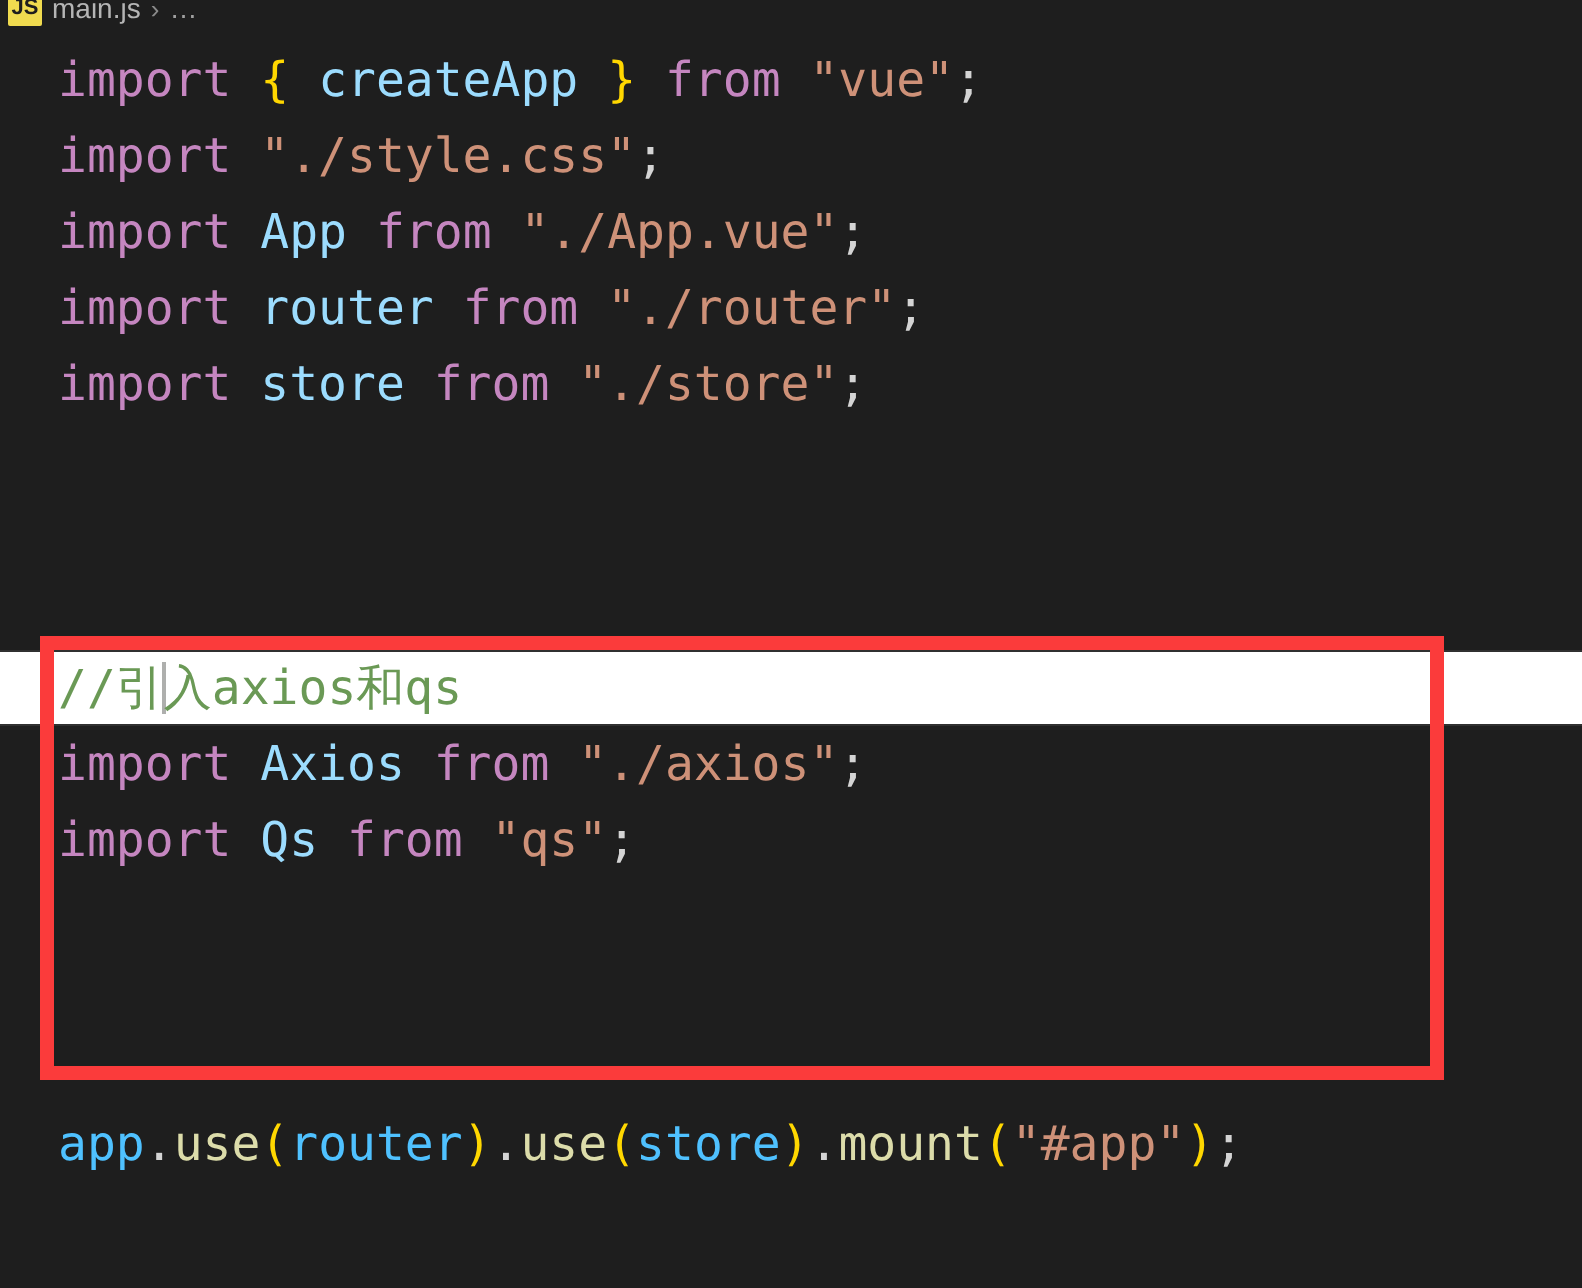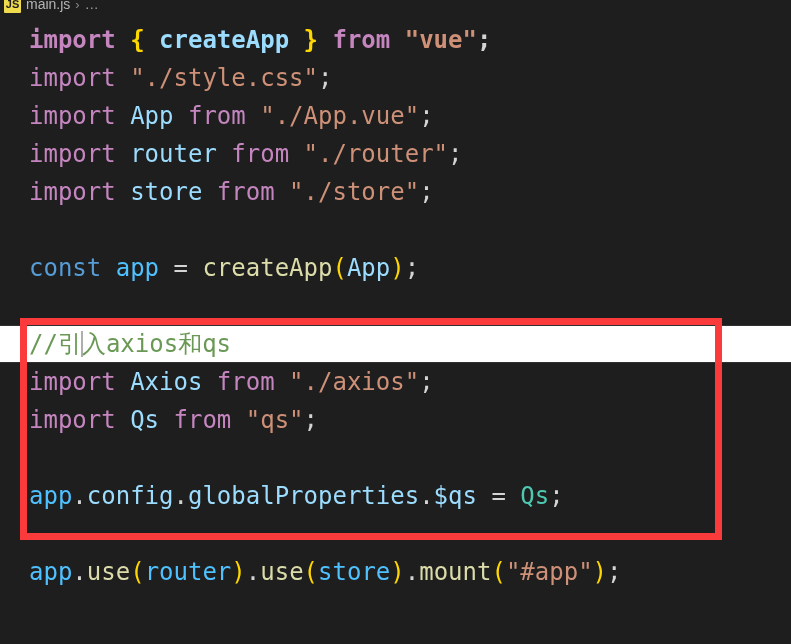--- a/index.html
+++ b/index.html
@@ -119,29 +119,27 @@
 
 <div id="breadcrumb">
   <span class="bc-js-icon">JS</span>
   <span class="bc-text">main.js</span>
   <span class="bc-sep">›</span>
   <span class="bc-dots">…</span>
 </div>
 
 <div id="editor">
 
-<div class="line" style="top: 4px; font-weight: bold;"><span class="kw">import</span><span class="punc"> </span><span class="brace">{</span><span class="punc"> </span><span class="ident">createApp</span><span class="punc"> </span><span class="brace">}</span><span class="punc"> </span><span class="kw">from</span><span class="punc"> </span><span class="str">"vue"</span><span class="punc">;</span></div>
+<div class="line" style="top: 4px;"><span class="kw">import</span><span class="punc"> </span><span class="brace">{</span><span class="punc"> </span><span class="ident">createApp</span><span class="punc"> </span><span class="brace">}</span><span class="punc"> </span><span class="kw">from</span><span class="punc"> </span><span class="str">"vue"</span><span class="punc">;</span></div>
     <div class="line" style="top: 42px;"><span class="kw">import</span><span class="punc"> </span><span class="str">"./style.css"</span><span class="punc">;</span></div>
     <div class="line" style="top: 80px;"><span class="kw">import</span><span class="punc"> </span><span class="ident">App</span><span class="punc"> </span><span class="kw">from</span><span class="punc"> </span><span class="str">"./App.vue"</span><span class="punc">;</span></div>
     <div class="line" style="top: 118px;"><span class="kw">import</span><span class="punc"> </span><span class="ident">router</span><span class="punc"> </span><span class="kw">from</span><span class="punc"> </span><span class="str">"./router"</span><span class="punc">;</span></div>
     <div class="line" style="top: 156px;"><span class="kw">import</span><span class="punc"> </span><span class="ident">store</span><span class="punc"> </span><span class="kw">from</span><span class="punc"> </span><span class="str">"./store"</span><span class="punc">;</span></div>
     <div class="line" style="top: 194px;"></div>
-    <div class="line" style="top: 232px;"><span class="kw2">const</span><span class="punc"> </span><span class="varblue">app</span><span class="punc"> = </span><span class="fn">createApp</span><span class="brace">(</span><span class="ident">App</span><span class="brace">)</span><span class="punc">;</span></div>
     <div class="line" style="top: 270px;"></div>
     <div class="line active" style="top: 308px;"><span class="cmt">//引</span><span class="caret"></span><span class="cmt">入axios和qs</span></div>
     <div class="line" style="top: 346px;"><span class="kw">import</span><span class="punc"> </span><span class="ident">Axios</span><span class="punc"> </span><span class="kw">from</span><span class="punc"> </span><span class="str">"./axios"</span><span class="punc">;</span></div>
     <div class="line" style="top: 384px;"><span class="kw">import</span><span class="punc"> </span><span class="ident">Qs</span><span class="punc"> </span><span class="kw">from</span><span class="punc"> </span><span class="str">"qs"</span><span class="punc">;</span></div>
-    <div class="line" style="top: 460px;"><span class="varblue">app</span><span class="punc">.</span><span class="ident">config</span><span class="punc">.</span><span class="ident">globalProperties</span><span class="punc">.</span><span class="ident">$qs</span><span class="punc"> = </span><span class="cls">Qs</span><span class="punc">;</span></div>
     <div class="line" style="top: 498px;"></div>
     <div class="line" style="top: 536px;"><span class="varblue">app</span><span class="punc">.</span><span class="fn">use</span><span class="brace">(</span><span class="varblue">router</span><span class="brace">)</span><span class="punc">.</span><span class="fn">use</span><span class="brace">(</span><span class="varblue">store</span><span class="brace">)</span><span class="punc">.</span><span class="fn">mount</span><span class="brace">(</span><span class="str">"#app"</span><span class="brace">)</span><span class="punc">;</span></div>
   </div>
 
 <div id="redbox"></div>
 
 </body></html>

